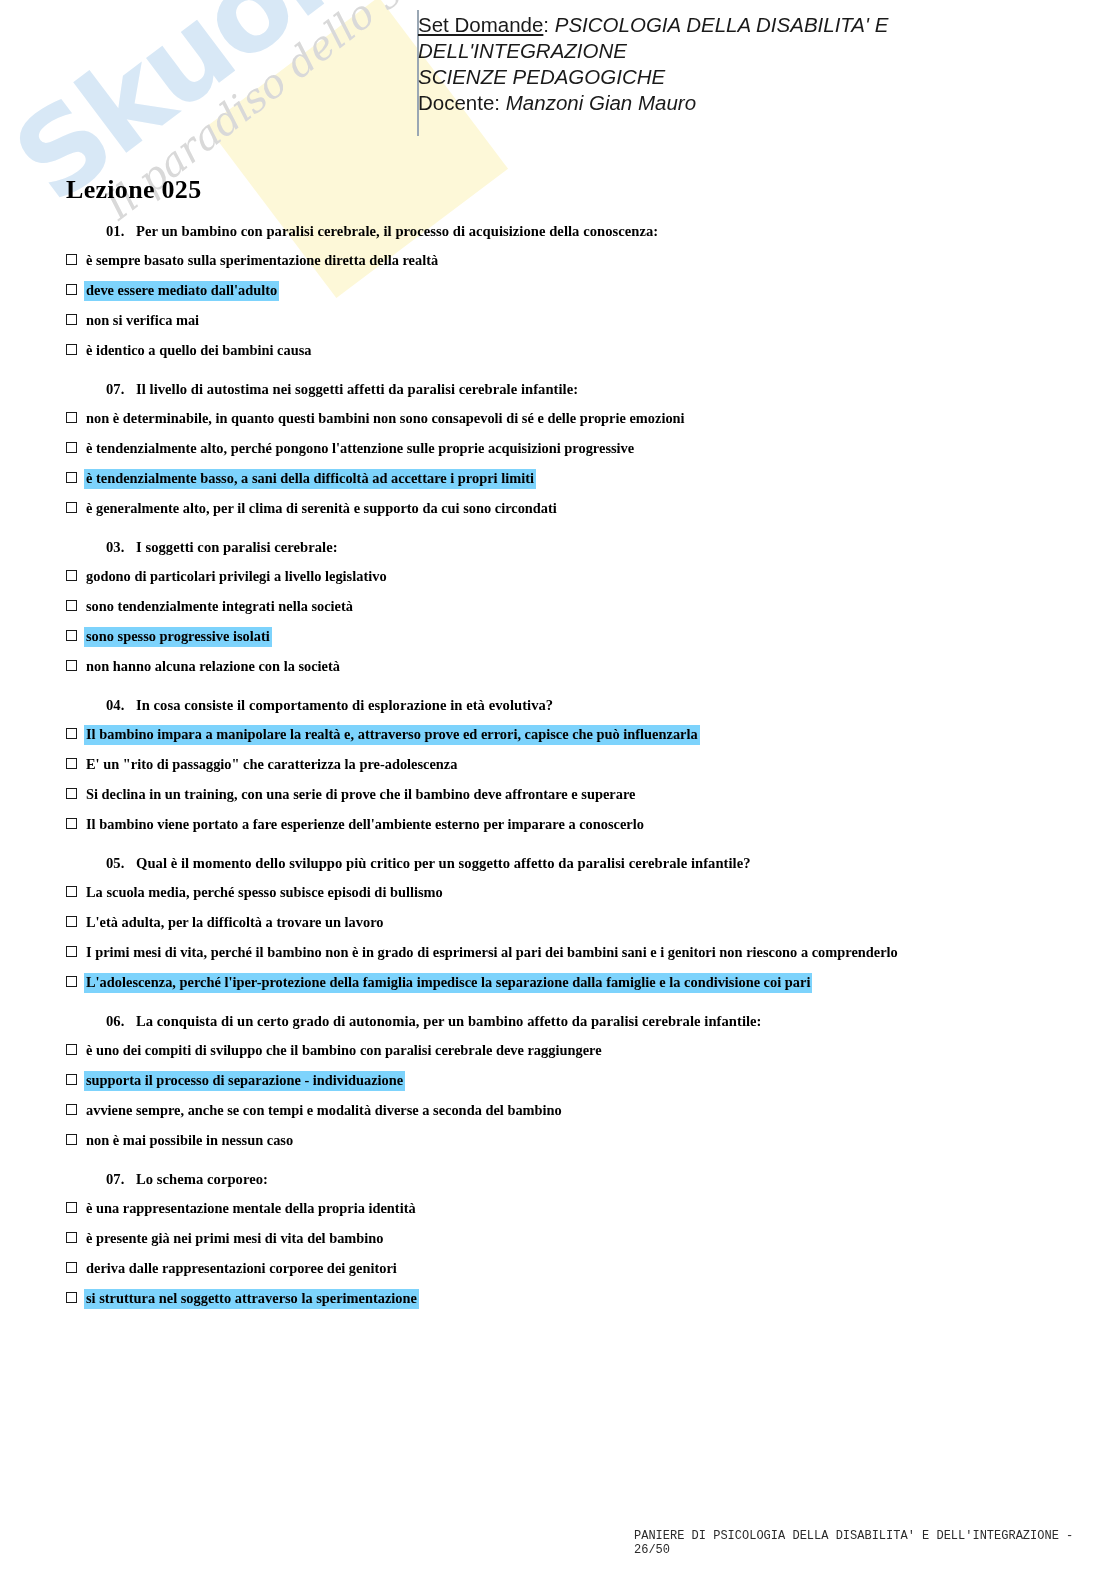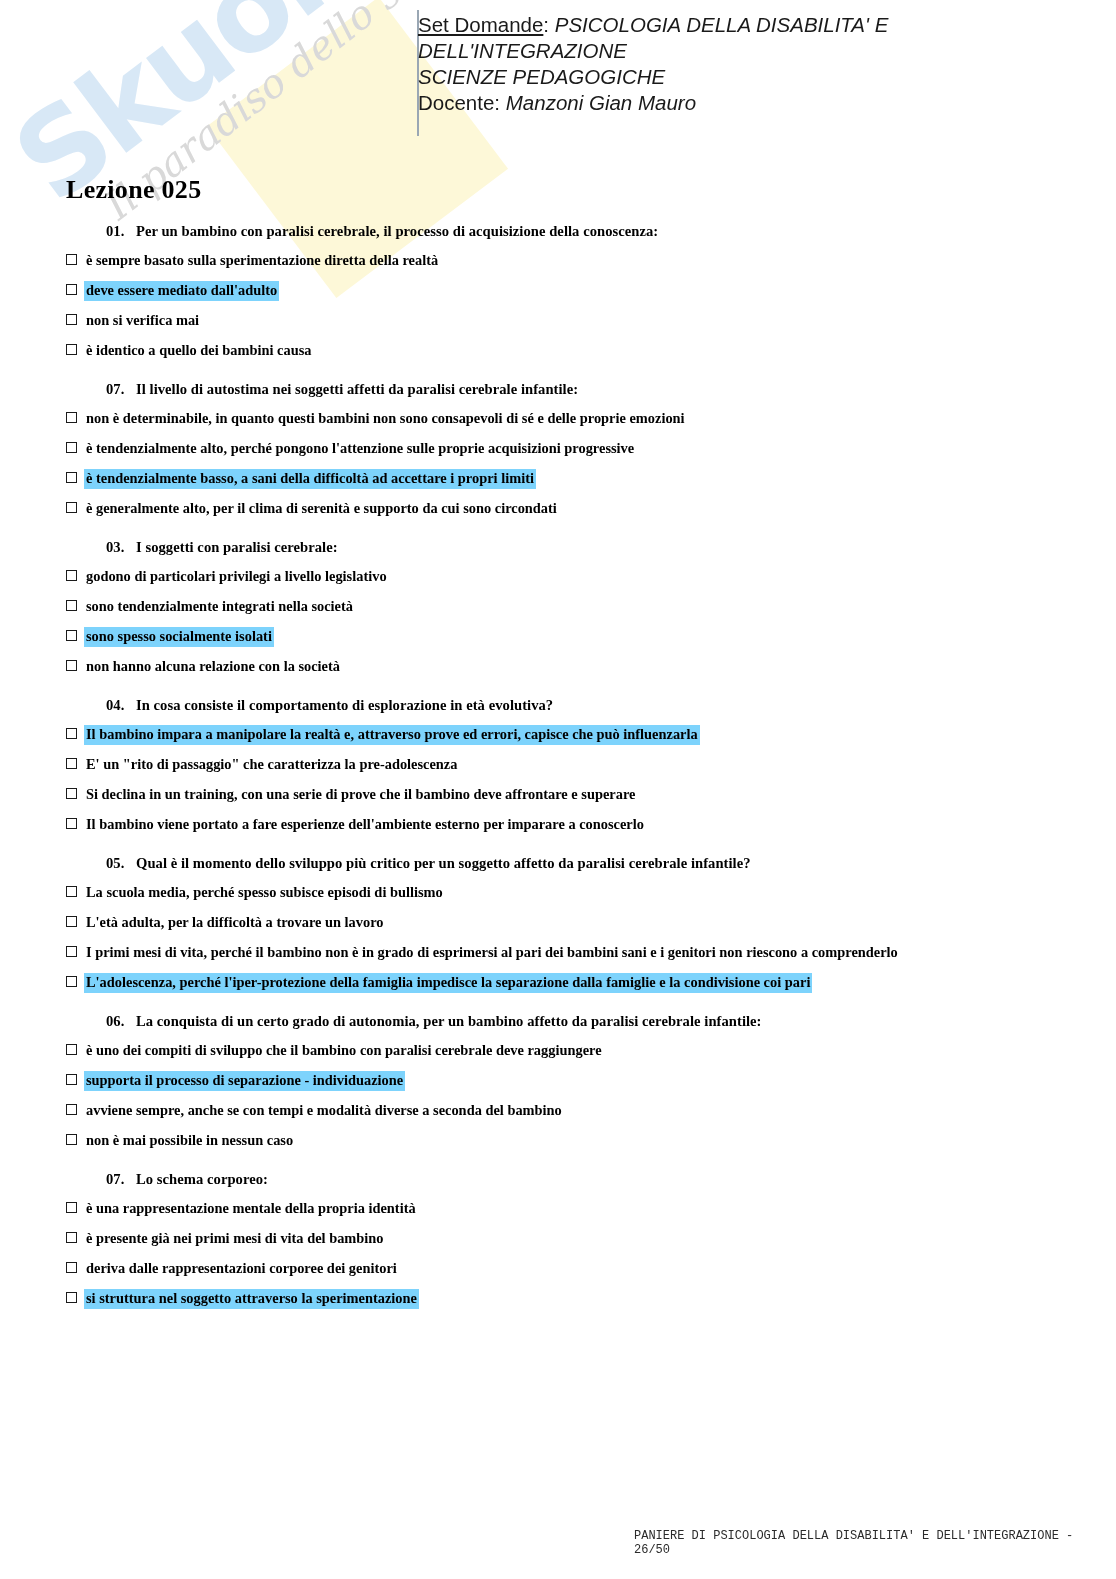--- a/index.html
+++ b/index.html
@@ -214,21 +214,21 @@
       <div class="opt-row">
         <span class="checkbox"></span>
         <span class="opt-text">godono di particolari privilegi a livello legislativo</span>
       </div>
       <div class="opt-row">
         <span class="checkbox"></span>
         <span class="opt-text">sono tendenzialmente integrati nella società</span>
       </div>
       <div class="opt-row">
         <span class="checkbox"></span>
-        <span class="opt-text hl">sono spesso socialmente isolati</span>
+        <span class="opt-text hl">sono spesso progressive isolati</span>
       </div>
       <div class="opt-row">
         <span class="checkbox"></span>
         <span class="opt-text">non hanno alcuna relazione con la società</span>
       </div>
     </div>
     <div class="q-block">
       <div class="q-head"><span class="q-num">04.</span><span>In cosa consiste il comportamento di esplorazione in età evolutiva?</span></div>
       <div class="opt-row">
         <span class="checkbox"></span>

